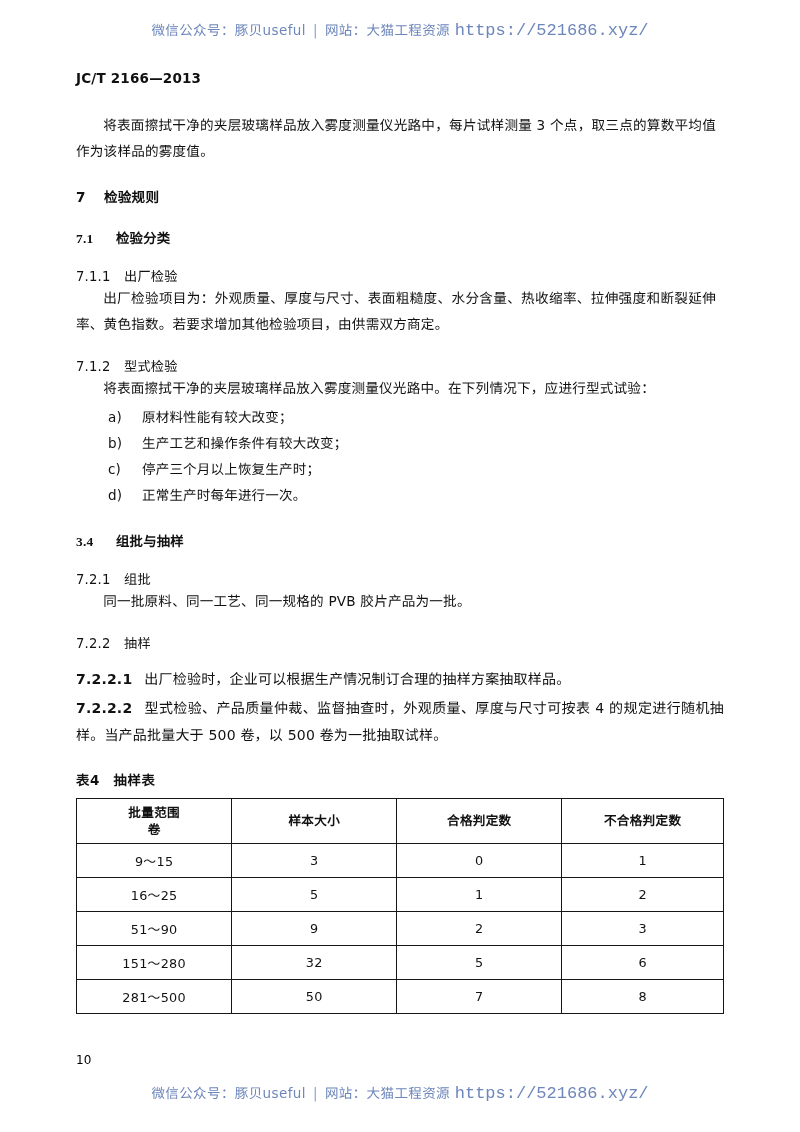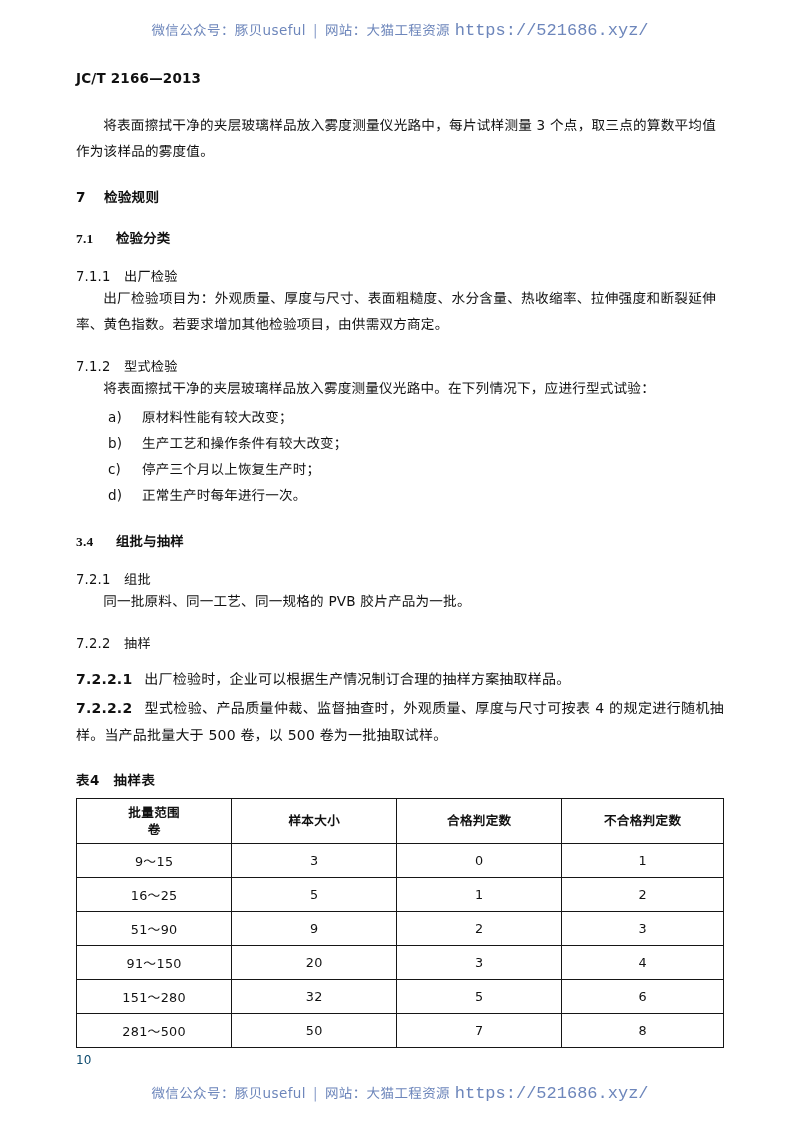--- a/index.html
+++ b/index.html
@@ -166,21 +166,21 @@
     height: 33px;
     font-size: 12.8px;
   }
 
   
   #page-number {
     position: absolute;
     left: 76px;
     top: 1053px;
     font-size: 12px;
-    color: #0c4a6e;
+    color: #000000;
     font-family: "DejaVu Sans", "Liberation Sans", sans-serif;
   }
 </style>
 </head>
 <body>
 
 <div id="page">
 
   <div class="watermark" id="watermark-top">
     <span>微信公众号：豚贝useful</span><span class="wm-sep">|</span><span>网站：大猫工程资源</span> <span class="wm-url">https://521686.xyz/</span>
@@ -289,26 +289,20 @@
           <td>1</td>
           <td>2</td>
         </tr>
         <tr>
           <td>51～90</td>
           <td>9</td>
           <td>2</td>
           <td>3</td>
         </tr>
         <tr>
-          <td>91～150</td>
-          <td>20</td>
-          <td>3</td>
-          <td>4</td>
-        </tr>
-        <tr>
           <td>151～280</td>
           <td>32</td>
           <td>5</td>
           <td>6</td>
         </tr>
         <tr>
           <td>281～500</td>
           <td>50</td>
           <td>7</td>
           <td>8</td>

